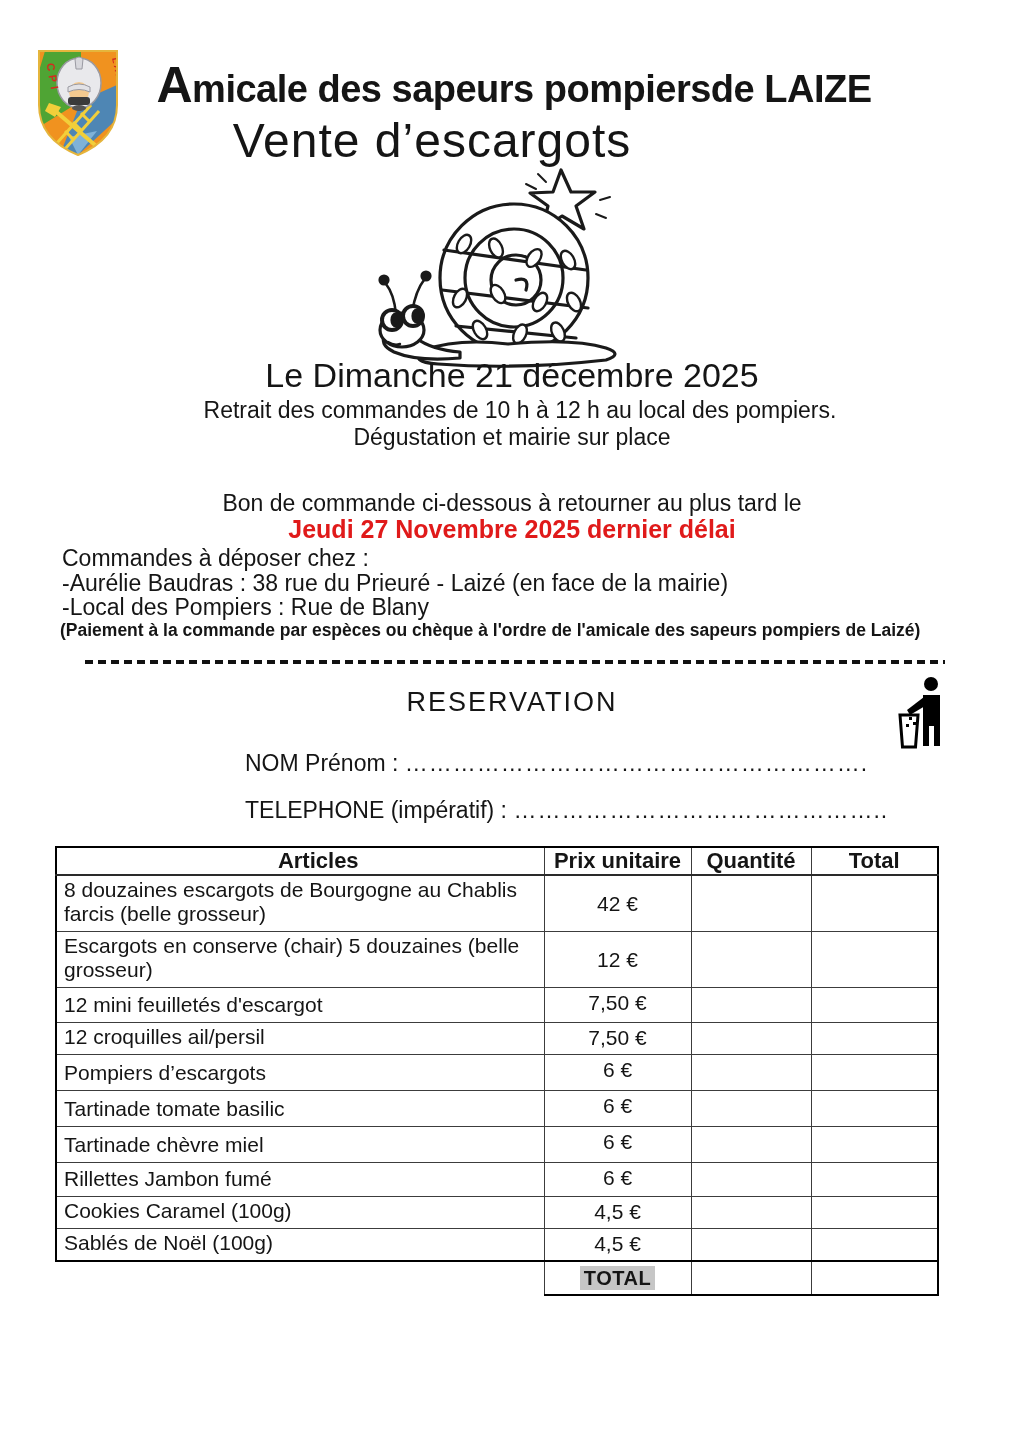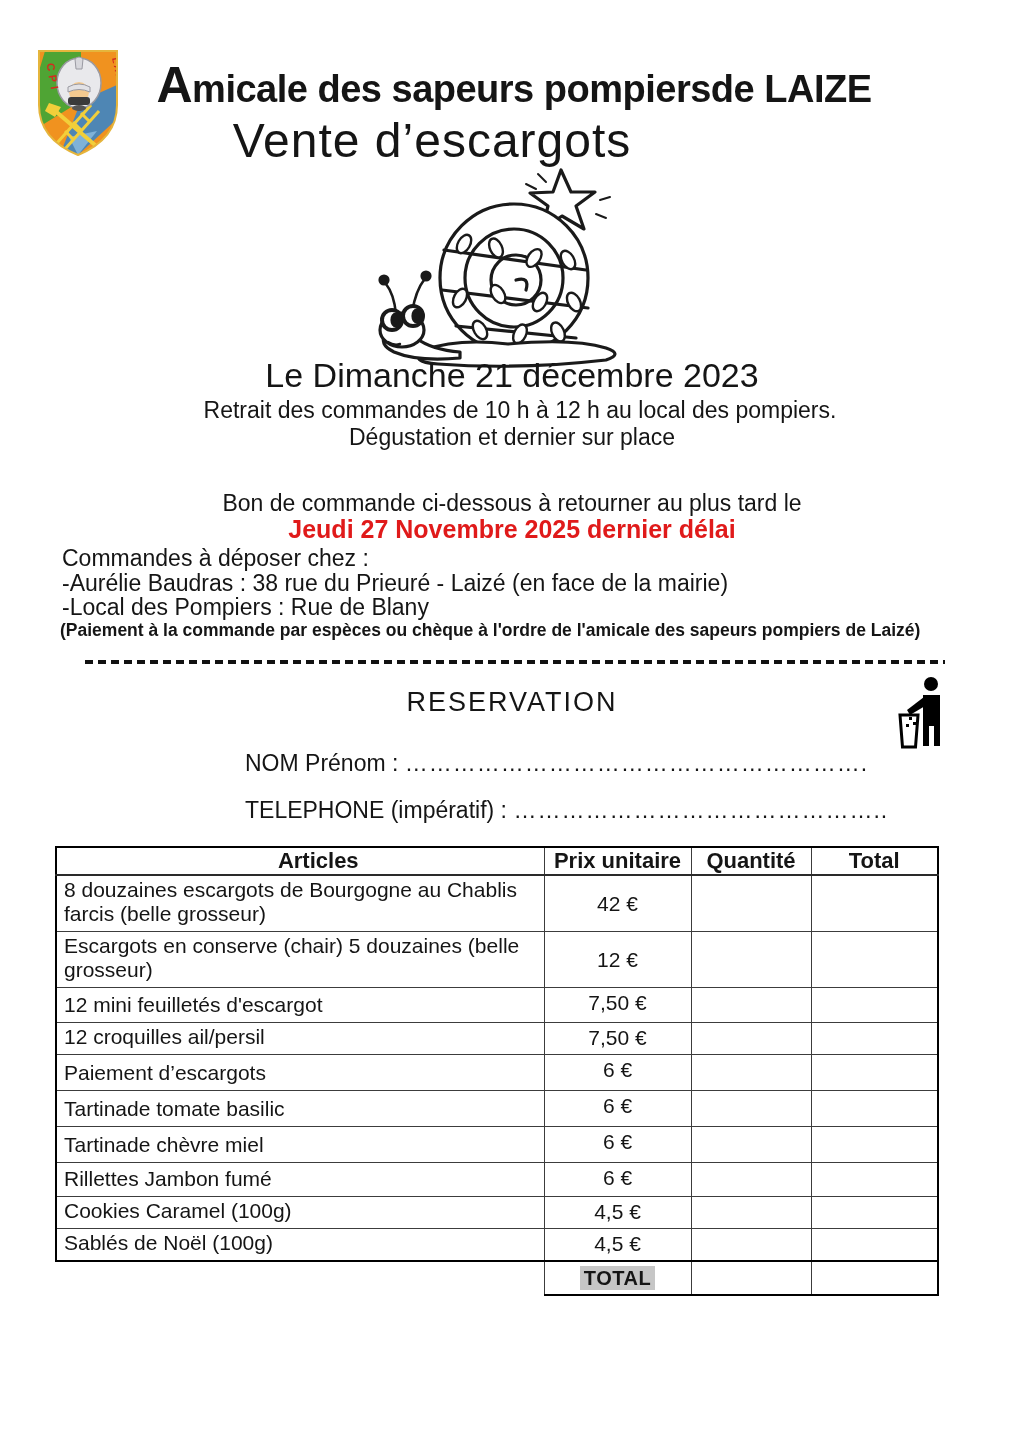--- a/index.html
+++ b/index.html
@@ -155,23 +155,23 @@
     <path d="M44 150 Q48 128 56 118" stroke-width="2.6"></path>
     <circle cx="58" cy="114" r="4" fill="#1a1a1a"></circle>
 
     <circle cx="24" cy="158" r="10" fill="#ffffff" stroke-width="4"></circle>
     <circle cx="45" cy="154" r="10" fill="#ffffff" stroke-width="4"></circle>
     <ellipse cx="28" cy="158" rx="4" ry="6" fill="#1a1a1a"></ellipse>
     <ellipse cx="49" cy="154" rx="4" ry="6" fill="#1a1a1a"></ellipse>
     <path d="M20 180 Q26 184 32 182" stroke-width="2.4"></path>
   </svg>
 
-  <div class="center-line event-date">Le Dimanche 21 décembre 2023</div>
+  <div class="center-line event-date">Le Dimanche 21 décembre 2025</div>
   <div class="center-line event-pickup">Retrait des commandes de 10 h à 12 h au local des pompiers.</div>
-  <div class="center-line event-tasting">Dégustation et dernier sur place</div>
+  <div class="center-line event-tasting">Dégustation et mairie sur place</div>
 
   <div class="center-line return-notice">Bon de commande ci-dessous à retourner au plus tard le</div>
   <div class="center-line deadline">Jeudi 27 Novembre 2025 dernier délai</div>
 
   <div class="drop-block">
     <div>Commandes à déposer chez :</div>
     <div>-Aurélie Baudras : 38 rue du Prieuré - Laizé (en face de la mairie)</div>
     <div>-Local des Pompiers : Rue de Blany</div>
   </div>
   <div class="payment-note">(Paiement à la commande par espèces ou chèque à l'ordre de l'amicale des sapeurs pompiers de Laizé)</div>
@@ -227,21 +227,21 @@
       <td></td>
       <td></td>
     </tr>
         <tr>
       <td class="article">12 croquilles ail/persil</td>
       <td class="price">7,50 €</td>
       <td></td>
       <td></td>
     </tr>
         <tr>
-      <td class="article">Paiement d’escargots</td>
+      <td class="article">Pompiers d’escargots</td>
       <td class="price">6 €</td>
       <td></td>
       <td></td>
     </tr>
         <tr>
       <td class="article">Tartinade tomate basilic</td>
       <td class="price">6 €</td>
       <td></td>
       <td></td>
     </tr>

